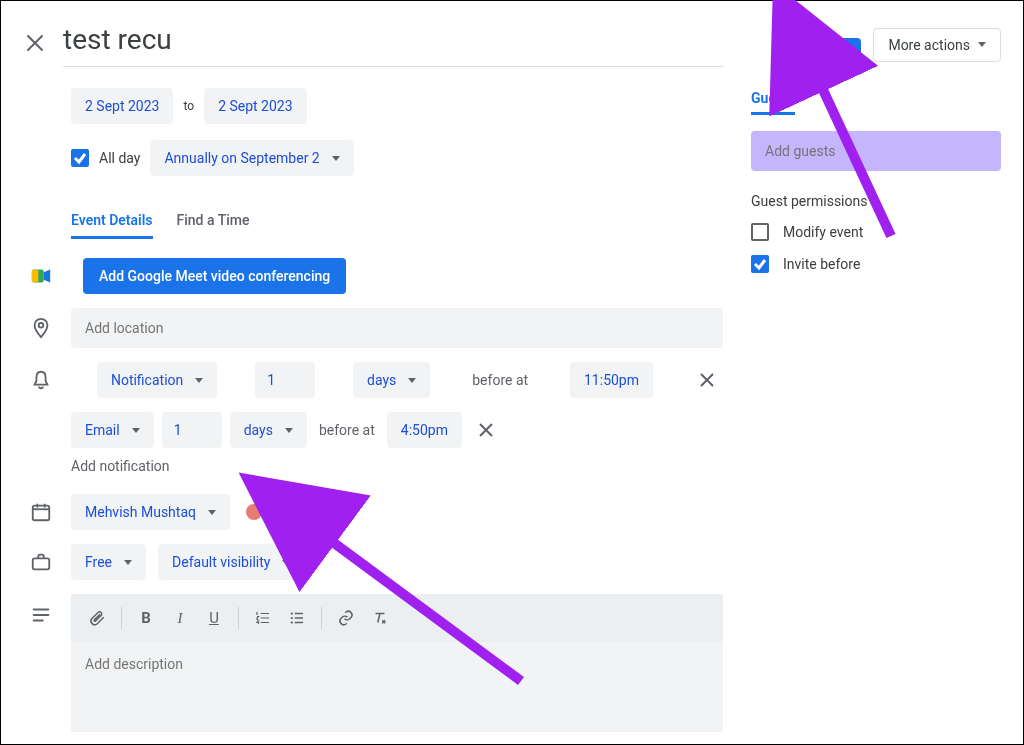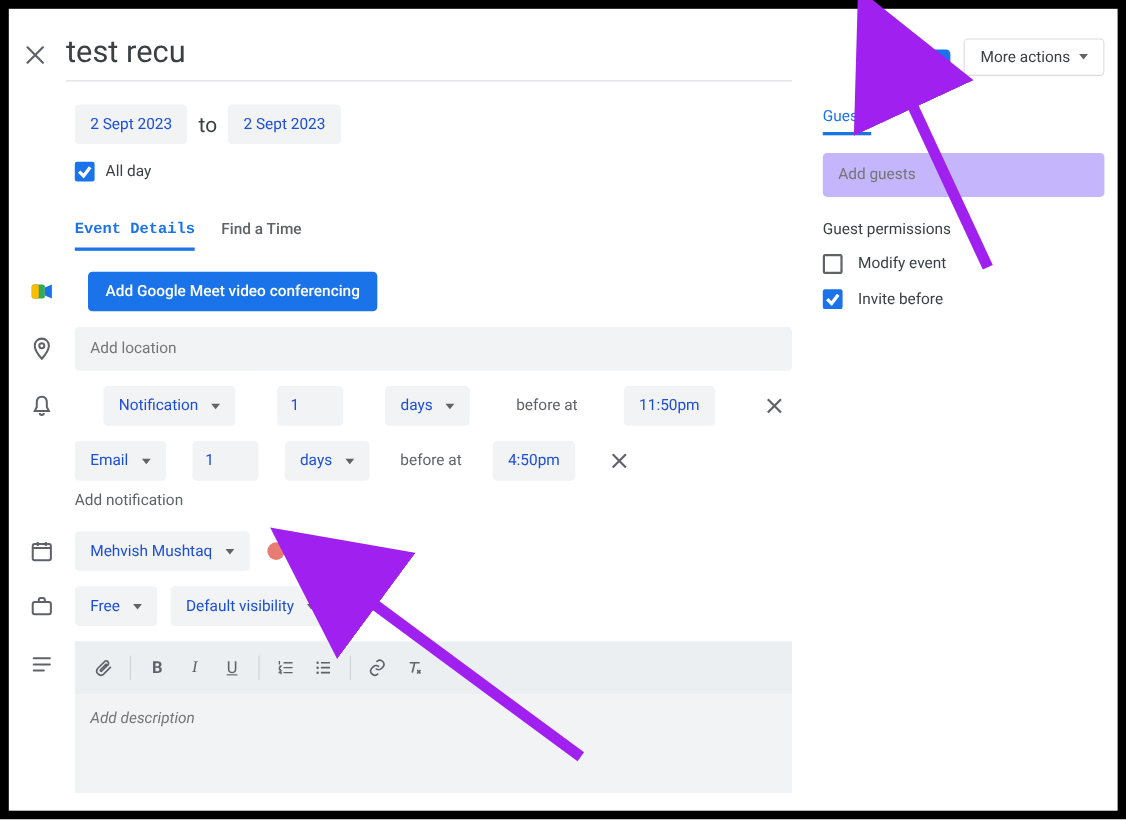--- a/index.html
+++ b/index.html
@@ -1,62 +1,62 @@
 <!DOCTYPE html>
 <html><head>
 <meta charset="utf-8">
 <style>
   * { box-sizing: border-box; margin: 0; padding: 0; font-family: 'Google Sans', Roboto, Arial, sans-serif; }
   body { width: 1024px; height: 745px; overflow: hidden; background: #fff; }
-  .frame { width: 1024px; height: 745px; border: 8px solid #000000; position: relative; padding: 18px 12px; }
+  .frame { width: 1024px; height: 745px; border: 1px solid #000000; position: relative; padding: 18px 22px; }
   .top-row { display: flex; align-items: flex-start; gap: 16px; }
   .close-x { width: 24px; height: 24px; color: #5f6368; cursor: pointer; flex: 0 0 24px; margin-top: 12px; display: flex; align-items: center; justify-content: center; }
   .close-x svg { width: 18px; height: 18px; stroke: #5f6368; stroke-width: 2; }
   .title-wrap { flex: 1; }
   .title-input { width: 660px; border: none; border-bottom: 1px solid #dadce0; font-size: 28px; color: #3c4043; padding: 4px 0 10px 0; outline: none; }
   .header-actions { display: flex; gap: 12px; align-items: center; }
   .btn-save { background: #1a73e8; color: #fff; border: none; border-radius: 4px; padding: 8px 24px; font-size: 14px; font-weight: 500; cursor: pointer; margin-top: 19px; }
   .btn-more { background: #fff; border: 1px solid #dadce0; border-radius: 4px; padding: 8px 14px; font-size: 14px; color: #3c4043; cursor: pointer; display: flex; align-items: center; gap: 8px; }
   .dropdown-arrow { width: 0; height: 0; border-left: 4px solid transparent; border-right: 4px solid transparent; border-top: 5px solid #5f6368; }
   .content { display: flex; gap: 28px; margin-top: 18px; }
   .main { flex: 0 0 700px; }
   .side { flex: 1; }
   .row { display: flex; gap: 12px; margin-bottom: 14px; }
   .row-icon { width: 36px; flex: 0 0 36px; color: #5f6368; display: flex; align-items: center; justify-content: center; }
   .row-icon svg { width: 22px; height: 22px; }
   .chip { background: #f1f3f4; border-radius: 4px; padding: 10px 14px; font-size: 14px; color: #1d4ed8; cursor: pointer; display: inline-flex; align-items: center; gap: 10px; border: none; }
   .chip .dropdown-arrow { margin-left: 2px; }
   .date-row { padding-left: 48px; display: flex; align-items: center; gap: 10px; margin-bottom: 16px; }
-  .to-text { font-size: 19px; color: #3c4043; }
+  .to-text { font-size: 12px; color: #3c4043; }
   .allday-row { padding-left: 48px; display: flex; align-items: center; gap: 10px; margin-bottom: 28px; }
   .checkbox { width: 18px; height: 18px; border-radius: 2px; display: inline-flex; align-items: center; justify-content: center; cursor: pointer; flex: 0 0 18px; }
   .checkbox.checked { background: #1a73e8; }
   .checkbox.unchecked { border: 2px solid #5f6368; }
   .checkbox svg { width: 14px; height: 14px; stroke: #fff; stroke-width: 3; fill: none; }
   .label { font-size: 14px; color: #3c4043; }
   .tabs { display: flex; gap: 24px; border-bottom: 1px solid transparent; padding-left: 48px; margin-bottom: 18px; }
   .tab { font-size: 14px; color: #5f6368; padding: 8px 0; cursor: pointer; font-weight: 500; }
-  .tab.active { color: #1a73e8; border-bottom: 3px solid #1a73e8; font-weight: 600; font-family: Liberation Mono, monospace; }
+  .tab.active { color: #1a73e8; border-bottom: 3px solid #1a73e8; font-weight: 600; }
   .meet-btn { background: #1a73e8; color: #fff; border: none; border-radius: 4px; padding: 10px 16px; font-size: 14px; font-weight: 500; cursor: pointer; margin-left: 12px; }
   .loc-input { flex: 1; background: #f1f3f4; border: none; border-radius: 4px; padding: 12px 14px; font-size: 14px; color: #5f6368; outline: none; }
-  .notif-row { padding-left: 48px; display: flex; align-items: center; gap: 24px; margin-bottom: 10px; }
+  .notif-row { padding-left: 48px; display: flex; align-items: center; gap: 8px; margin-bottom: 10px; }
   .chip.num { width: 60px; padding: 10px 12px; }
   .before-text { font-size: 14px; color: #5f6368; padding: 0 4px; }
   .remove-x { width: 32px; height: 32px; display: flex; align-items: center; justify-content: center; cursor: pointer; color: #5f6368; }
   .remove-x svg { width: 14px; height: 14px; stroke: #5f6368; stroke-width: 2; }
   .add-notif { color: #5f6368; font-size: 14px; cursor: pointer; }
   .color-dot { width: 16px; height: 16px; border-radius: 50%; background: #e67c73; }
   .color-chip { display: flex; align-items: center; gap: 10px; padding: 4px; cursor: pointer; }
   .toolbar { background: #eceff1; display: flex; align-items: center; gap: 2px; padding: 8px 10px; }
   .tbtn { width: 32px; height: 32px; display: flex; align-items: center; justify-content: center; color: #5f6368; cursor: pointer; border-radius: 4px; }
   .tbtn svg { width: 18px; height: 18px; }
   .tsep { width: 1px; height: 22px; background: #cdd1d4; margin: 0 6px; }
-  .desc-input { background: #f1f3f4; border: none; width: 100%; padding: 14px; font-size: 14px; color: #5f6368; outline: none; min-height: 90px; resize: none; font-style: italic; }
+  .desc-input { background: #f1f3f4; border: none; width: 100%; padding: 14px; font-size: 14px; color: #5f6368; outline: none; min-height: 90px; resize: none; }
   
-  .side-tab { color: #1a73e8; font-size: 14px; font-weight: 400; border-bottom: 3px solid #1a73e8; display: inline-block; padding-bottom: 6px; margin-bottom: 16px; cursor: pointer; }
+  .side-tab { color: #1a73e8; font-size: 14px; font-weight: 700; border-bottom: 3px solid #1a73e8; display: inline-block; padding-bottom: 6px; margin-bottom: 16px; cursor: pointer; }
   .guest-input { width: 100%; background: #c4b5fd; border: none; border-radius: 4px; padding: 12px 14px; font-size: 14px; color: #5f6368; outline: none; margin-bottom: 22px; }
   .perm-head { font-size: 14px; color: #3c4043; margin-bottom: 14px; }
   .perm-row { display: flex; align-items: center; gap: 14px; margin-bottom: 14px; }
   
   .arrow { position: absolute; pointer-events: none; }
   .arrow svg { overflow: visible; }
 </style>
 </head>
 <body>
 
@@ -89,20 +89,24 @@
         <button class="chip">2 Sept 2023</button>
       </div>
 
       <div class="allday-row">
         <span class="checkbox checked">
           <svg viewBox="0 0 14 14">
               <path d="M2 7 L6 11 L12 3"></path>
             </svg>
         </span>
         <span class="label">All day</span>
+        <button class="chip">
+          <span>Annually on September 2</span>
+          <span class="dropdown-arrow"></span>
+        </button>
       </div>
 
       <div class="tabs">
         <div class="tab active">Event Details</div>
         <div class="tab">Find a Time</div>
       </div>
 
       <div class="row">
         <div class="row-icon">
           <svg viewBox="0 0 24 24">

